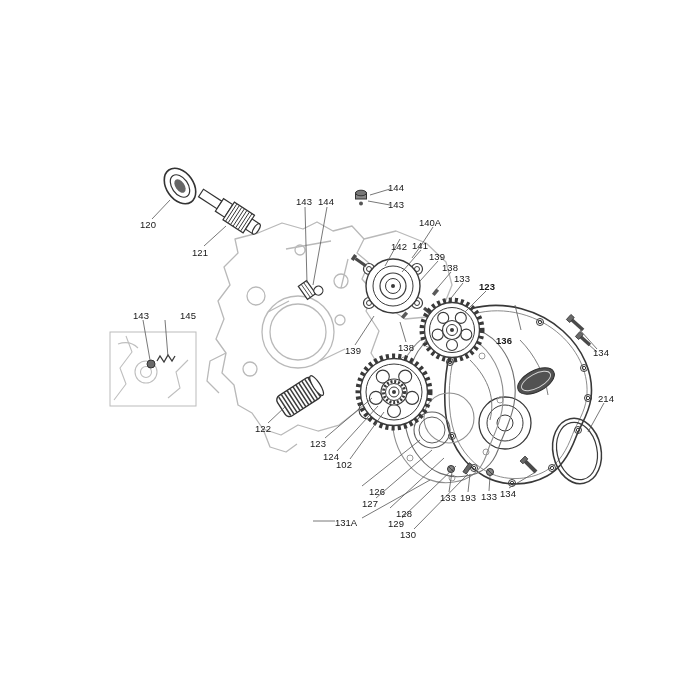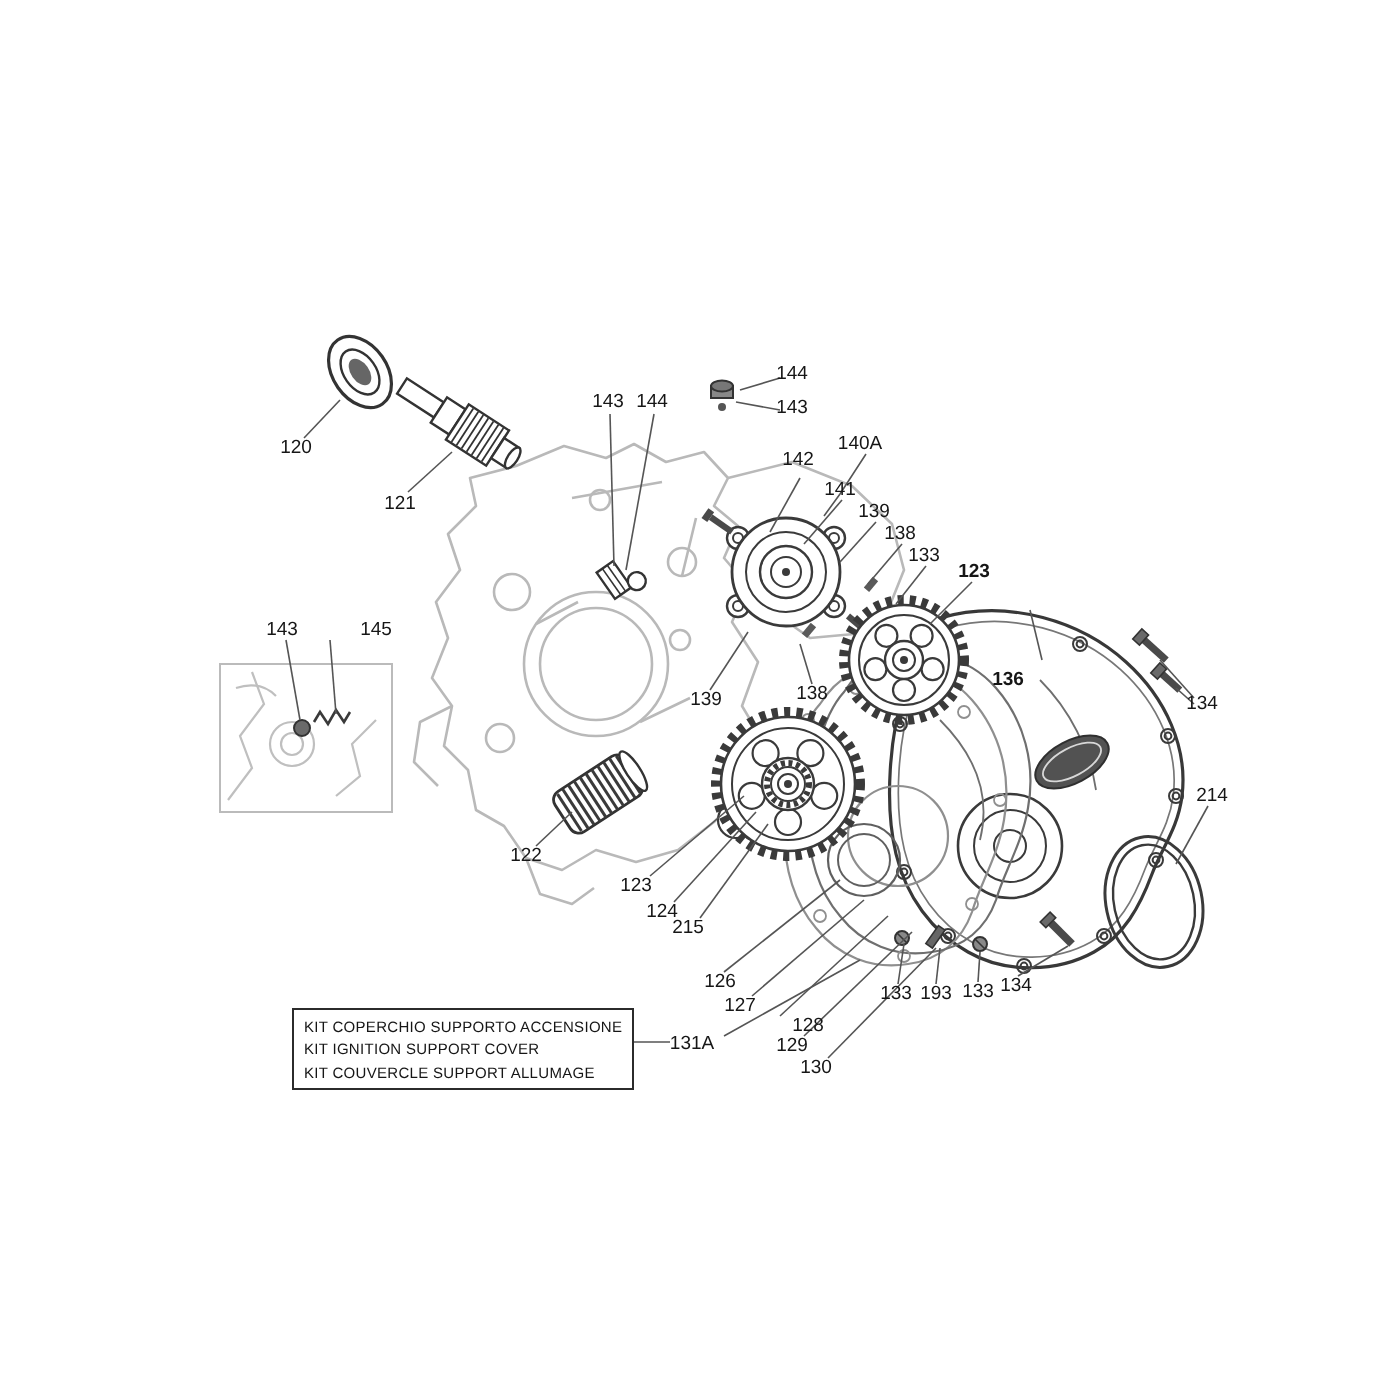--- a/index.html
+++ b/index.html
@@ -287,48 +287,43 @@
   </svg>
 
   <div class="labels-layer">
       <div class="part-label" style="left: 148px; top: 224px;">120</div>
       <div class="part-label" style="left: 200px; top: 252px;">121</div>
       <div class="part-label" style="left: 304px; top: 201px;">143</div>
       <div class="part-label" style="left: 326px; top: 201px;">144</div>
       <div class="part-label" style="left: 396px; top: 187px;">144</div>
       <div class="part-label" style="left: 396px; top: 204px;">143</div>
       <div class="part-label" style="left: 430px; top: 222px;">140A</div>
-      <div class="part-label" style="left: 399px; top: 230px;">142</div>
+      <div class="part-label" style="left: 399px; top: 246px;">142</div>
       <div class="part-label" style="left: 420px; top: 245px;">141</div>
       <div class="part-label" style="left: 437px; top: 256px;">139</div>
       <div class="part-label" style="left: 450px; top: 267px;">138</div>
       <div class="part-label" style="left: 462px; top: 278px;">133</div>
       <div class="part-label bold" style="left: 487px; top: 286px;">123</div>
       <div class="part-label bold" style="left: 504px; top: 300px; margin-top: 40px;">136</div>
       <div class="part-label" style="left: 141px; top: 315px;">143</div>
       <div class="part-label" style="left: 164px; top: 315px; margin-left: 24px;">145</div>
       <div class="part-label" style="left: 353px; top: 350px;">139</div>
       <div class="part-label" style="left: 406px; top: 347px;">138</div>
       <div class="part-label" style="left: 601px; top: 352px;">134</div>
       <div class="part-label" style="left: 606px; top: 398px;">214</div>
       <div class="part-label" style="left: 263px; top: 428px;">122</div>
       <div class="part-label" style="left: 318px; top: 443px;">123</div>
       <div class="part-label" style="left: 331px; top: 456px;">124</div>
-      <div class="part-label" style="left: 344px; top: 464px;">215</div>
-      <div class="part-label" style="left: 360px; top: 491px;">126</div>
+      <div class="part-label" style="left: 344px; top: 464px;">102</div>
+      <div class="part-label" style="left: 377px; top: 491px;">126</div>
       <div class="part-label" style="left: 370px; top: 503px;">127</div>
       <div class="part-label" style="left: 404px; top: 513px;">128</div>
       <div class="part-label" style="left: 396px; top: 523px; text-align: center;">129</div>
       <div class="part-label" style="left: 408px; top: 534px;">130</div>
       <div class="part-label" style="left: 346px; top: 522px;">131A</div>
       <div class="part-label" style="left: 448px; top: 497px;">133</div>
       <div class="part-label" style="left: 468px; top: 497px;">193</div>
       <div class="part-label" style="left: 489px; top: 496px;">133</div>
       <div class="part-label" style="left: 508px; top: 493px;">134</div>
     </div>
 
-  <div class="kit-box">
-    <div class="kit-line">KIT COPERCHIO SUPPORTO ACCENSIONE</div>
-    <div class="kit-line">KIT IGNITION SUPPORT COVER</div>
-    <div class="kit-line">KIT COUVERCLE SUPPORT ALLUMAGE</div>
-  </div>
 
 </div>
 
 </body></html>

